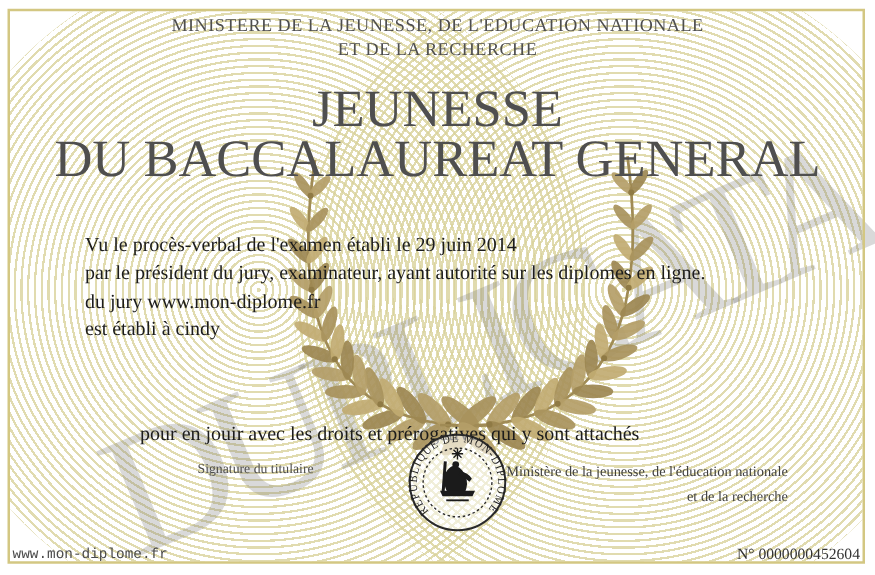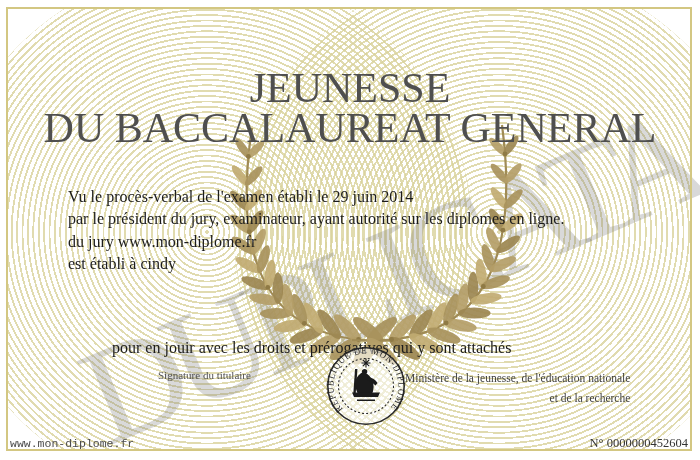--- a/index.html
+++ b/index.html
@@ -115,20 +115,24 @@
       <ellipse transform="translate(513.2,199.0) rotate(-46.0)" rx="12.9" ry="4.4" fill="#a8925c" opacity="0.92"></ellipse>
       <ellipse transform="translate(499.4,173.5) rotate(-130.5)" rx="12.4" ry="4.2" fill="#a8925c" opacity="0.92"></ellipse>
       <ellipse transform="translate(513.0,173.4) rotate(-50.5)" rx="12.4" ry="4.2" fill="#b49e68" opacity="0.92"></ellipse>
       <ellipse transform="translate(498.0,146.7) rotate(-134.4)" rx="11.8" ry="4.0" fill="#b49e68" opacity="0.92"></ellipse>
       <ellipse transform="translate(510.9,145.7) rotate(-54.4)" rx="11.8" ry="4.0" fill="#9c8751" opacity="0.92"></ellipse>
       <circle cx="505.0" cy="153.9" r="2.4" fill="#8f7a45"></circle>
     </svg>
 
   <div class="frame"></div>
 
+  <div class="header">
+    <div>MINISTERE DE LA JEUNESSE, DE L'EDUCATION NATIONALE</div>
+    <div>ET DE LA RECHERCHE</div>
+  </div>
 
   <div class="title">
     <div>JEUNESSE</div>
     <div>DU BACCALAUREAT GENERAL</div>
   </div>
 
   <div class="body-lines">
     <div>Vu le procès-verbal de l'examen établi le 29 juin 2014</div>
     <div>par le président du jury, examinateur, ayant autorité sur les diplomes en ligne.</div>
     <div>du jury www.mon-diplome.fr</div>

